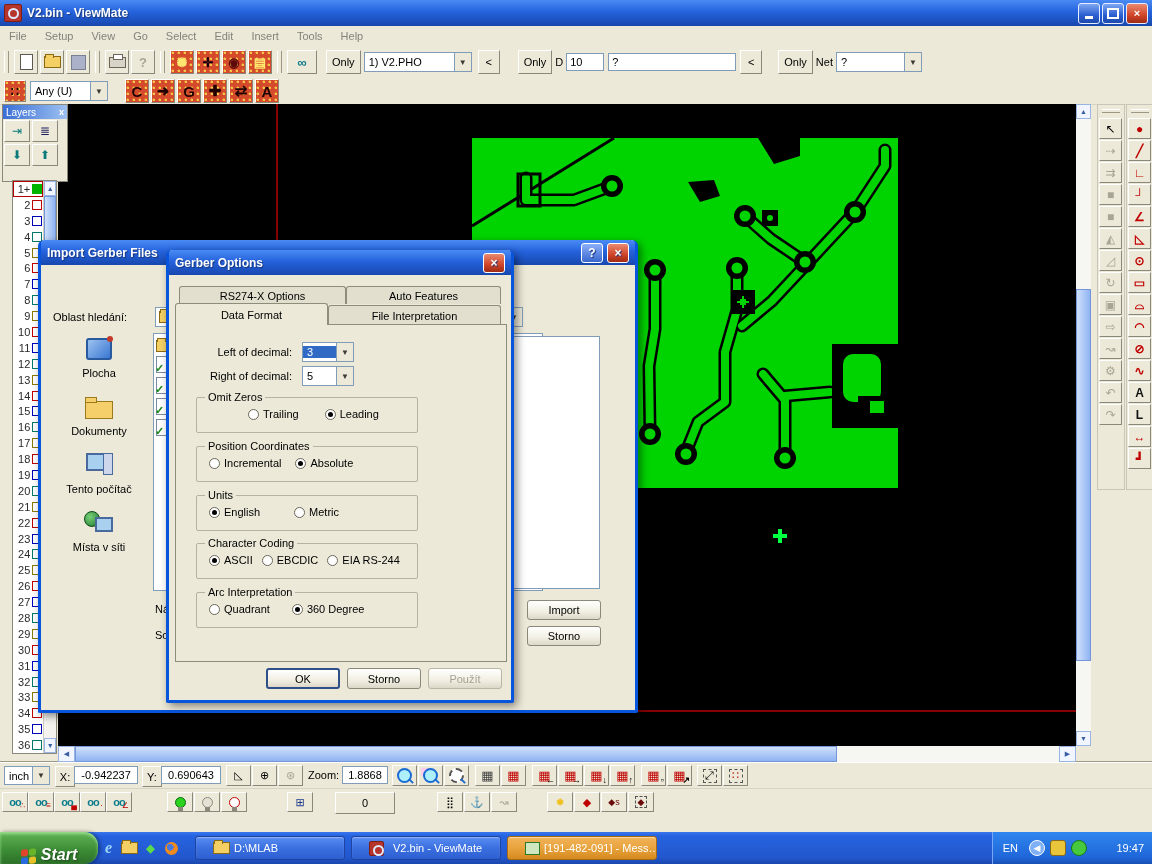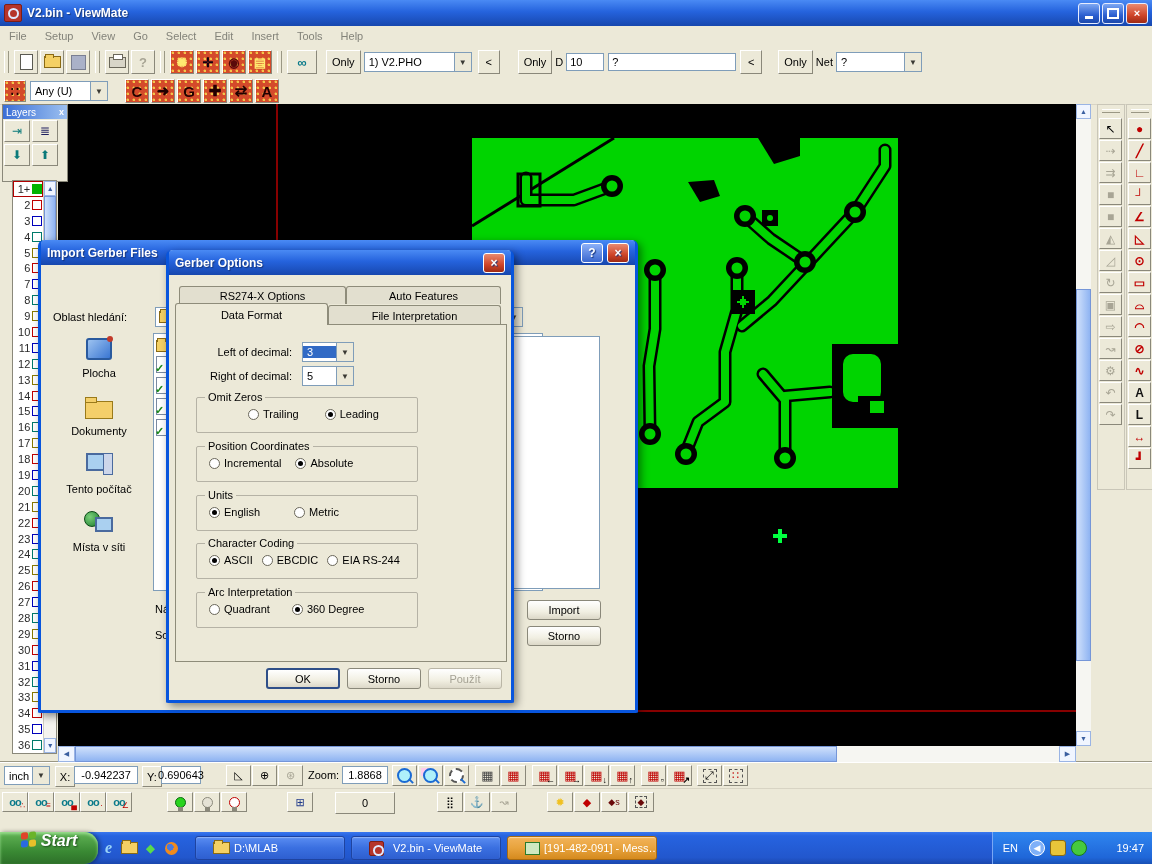--- a/index.html
+++ b/index.html
@@ -107,21 +107,21 @@
   .mag{width:11px;height:11px;border-radius:50%;border:2px solid #1a6ad4;background:#aef0fa;position:relative;}
   .mag::after{content:"";position:absolute;left:9px;top:10px;width:6px;height:2px;background:#1a6ad4;transform:rotate(45deg);}
   .redgrid{color:#c00000;font-size:13px;line-height:1;}
   .ovl{position:absolute;font-size:9px;font-weight:bold;color:#000;right:1px;bottom:0;}
   .glasses{color:#0b7a8a;font-weight:bold;letter-spacing:-1px;font-size:11px;}
   .gmark{color:#c00000;font-size:8px;position:absolute;right:2px;bottom:1px;}
   .bulb{width:9px;height:9px;border-radius:50%;position:relative;}
   .bulb::after{content:"";position:absolute;left:2px;top:9px;width:5px;height:4px;background:#8a887a;}
   
   .taskbar{left:0;top:832px;width:1152px;height:32px;background:linear-gradient(180deg,#3a77ee 0%,#2663e0 12%,#2257cd 80%,#1a47ad 100%);display:flex;align-items:center;z-index:30;}
-  .startbtn{height:32px;width:98px;background:linear-gradient(180deg,#62b456,#3a8a34 60%,#2d7029);border-radius:0 14px 14px 0;display:flex;align-items:flex-start;justify-content:center;gap:5px;color:#fff;font-weight:bold;font-style:italic;font-size:16px;text-shadow:1px 1px 2px #1a4a18;box-shadow:inset 0 2px 3px #9ade8e,2px 0 4px rgba(0,0,0,.4);}
+  .startbtn{height:32px;width:98px;background:linear-gradient(180deg,#62b456,#3a8a34 60%,#2d7029);border-radius:0 14px 14px 0;display:flex;align-items:flex-end;justify-content:center;gap:5px;color:#fff;font-weight:bold;font-style:italic;font-size:16px;text-shadow:1px 1px 2px #1a4a18;box-shadow:inset 0 2px 3px #9ade8e,2px 0 4px rgba(0,0,0,.4);}
   .flag{width:15px;height:15px;display:grid;grid-template-columns:7px 7px;grid-template-rows:7px 7px;gap:1px;transform:skewY(-6deg);}
   .flag span{border-radius:2px;}
   .qlicon{width:17px;height:17px;margin:0 2px;display:flex;align-items:center;justify-content:center;font-weight:bold;}
   .taskbtn{height:24px;width:150px;margin:0 3px;background:linear-gradient(180deg,#5a8df2,#3a6fe0 50%,#2e5fd0);border:1px solid #1e43a0;border-radius:3px;display:flex;align-items:center;gap:4px;padding:0 17px;color:#fff;font-size:11px;box-sizing:border-box;box-shadow:inset 0 1px 1px #8fb2f8;white-space:nowrap;overflow:hidden;}
   .taskbtn.alert{background:linear-gradient(180deg,#f2b35a,#e8a33d 50%,#d58a1e);border-color:#a86a10;box-shadow:inset 0 1px 1px #ffd9a0;}
   .tray{margin-left:auto;height:32px;display:flex;align-items:center;background:linear-gradient(180deg,#2f86f0,#1f66d8 80%,#1850b4);border-left:1px solid #79a7f5;padding:0 8px 0 4px;gap:5px;color:#fff;}
   .trayic{width:14px;height:14px;border-radius:3px;}
   .chev{width:14px;height:14px;border-radius:50%;background:#7fb0f8;color:#fff;display:flex;align-items:center;justify-content:center;font-size:9px;border:1px solid #fff;}
 </style>
 </head>
@@ -774,21 +774,21 @@
   </div>
 
   <div class="abs status1">
     <span class="sb combo" style="left:4px;top:3px;width:46px;height:19px;">
       <span class="val">inch</span>
       <span class="drop">▼</span>
     </span>
     <span class="sb raisedlbl" style="left:55px;top:3px;width:18px;height:19px;">X:</span>
     <span class="sb tfield" style="left:74px;top:3px;width:64px;">-0.942237</span>
     <span class="sb raisedlbl" style="left:142px;top:3px;width:18px;height:19px;">Y:</span>
-    <span class="sb tfield" style="left:161px;top:3px;width:40px;">0.690643</span>
+    <span class="sb tfield" style="left:161px;top:3px;width:60px;">0.690643</span>
     <span class="sb sbtn" style="left:226px;top:2px;width:25px;height:21px;">◺</span>
     <span class="sb sbtn" style="left:252px;top:2px;width:25px;height:21px;">⊕</span>
     <span class="sb sbtn" style="left:278px;top:2px;width:25px;height:21px;color:#a8a595;">⊛</span>
     <span class="sb" style="left:308px;top:6px;">Zoom:</span>
     <span class="sb tfield" style="left:342px;top:3px;width:46px;">1.8868</span>
     <span class="sb sbtn" style="left:392px;top:2px;width:25px;height:21px;">
         <span class="mag"></span>
       </span>
     <span class="sb sbtn" style="left:418px;top:2px;width:25px;height:21px;background:linear-gradient(#fce,#fce) 2px 2px/8px 8px no-repeat,var(--face);">
         <span class="mag"></span>

